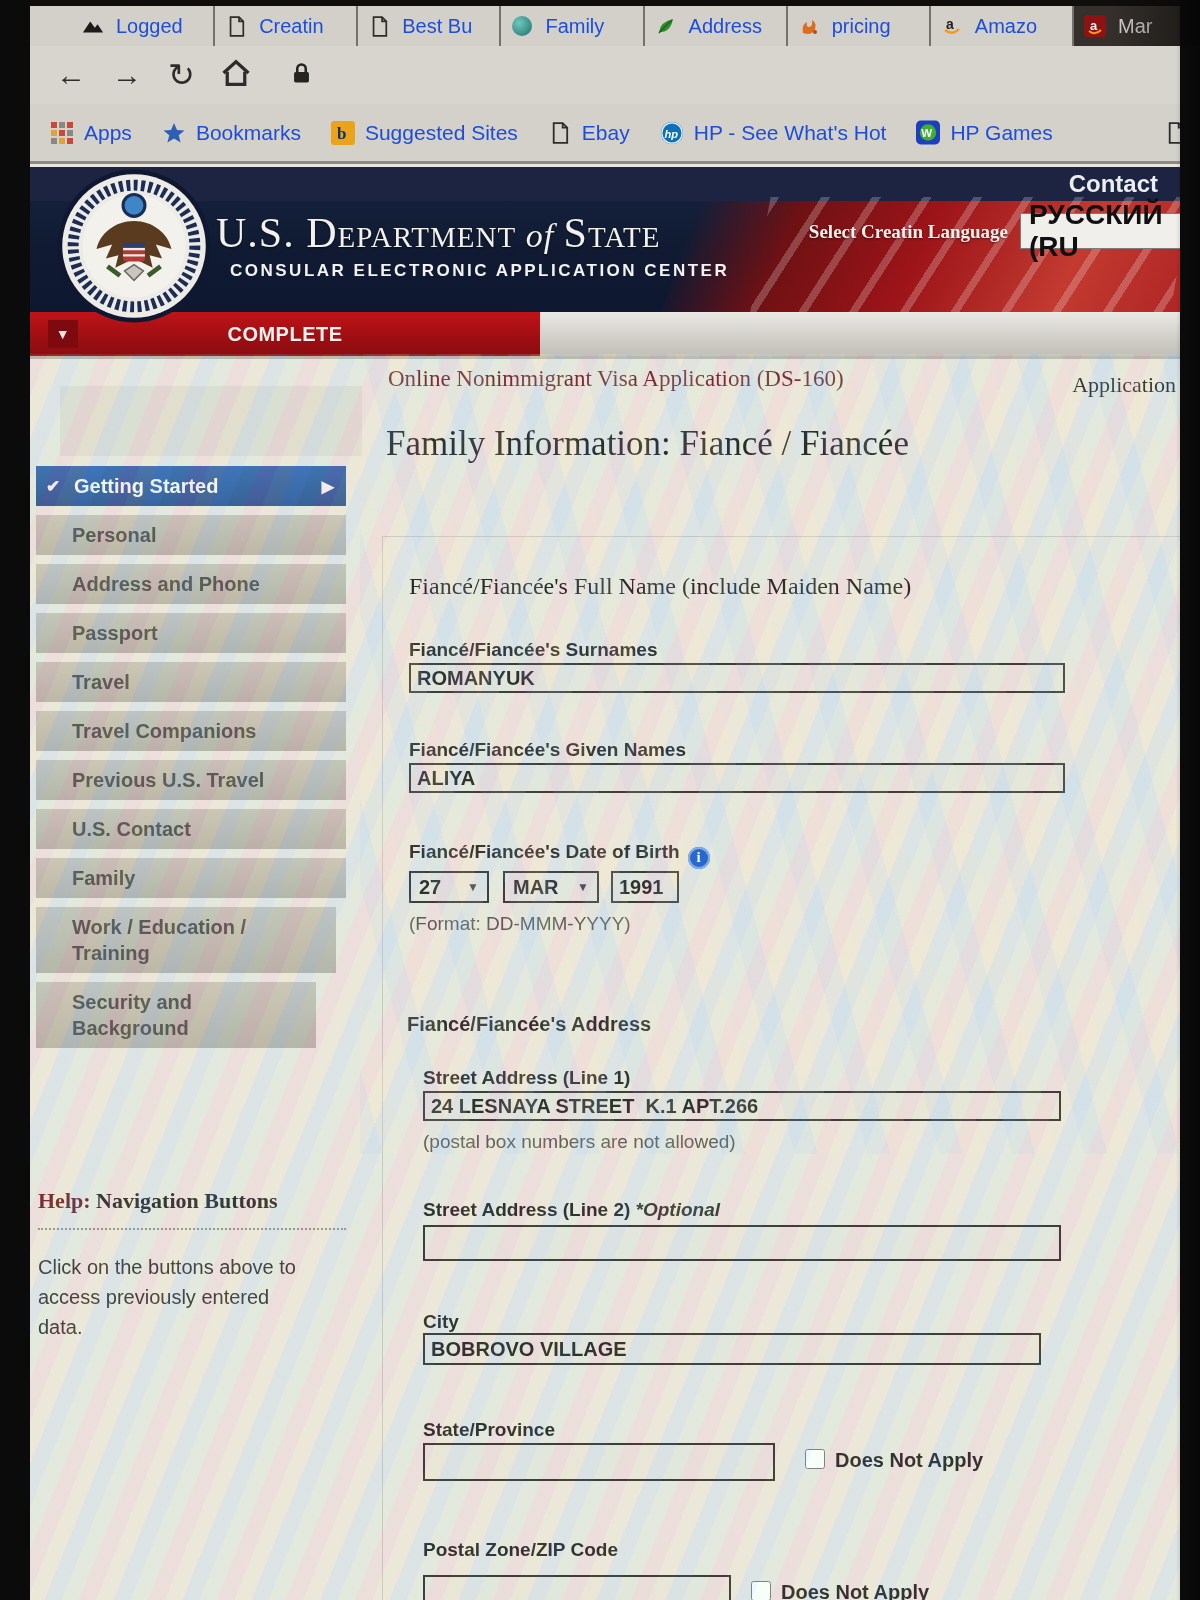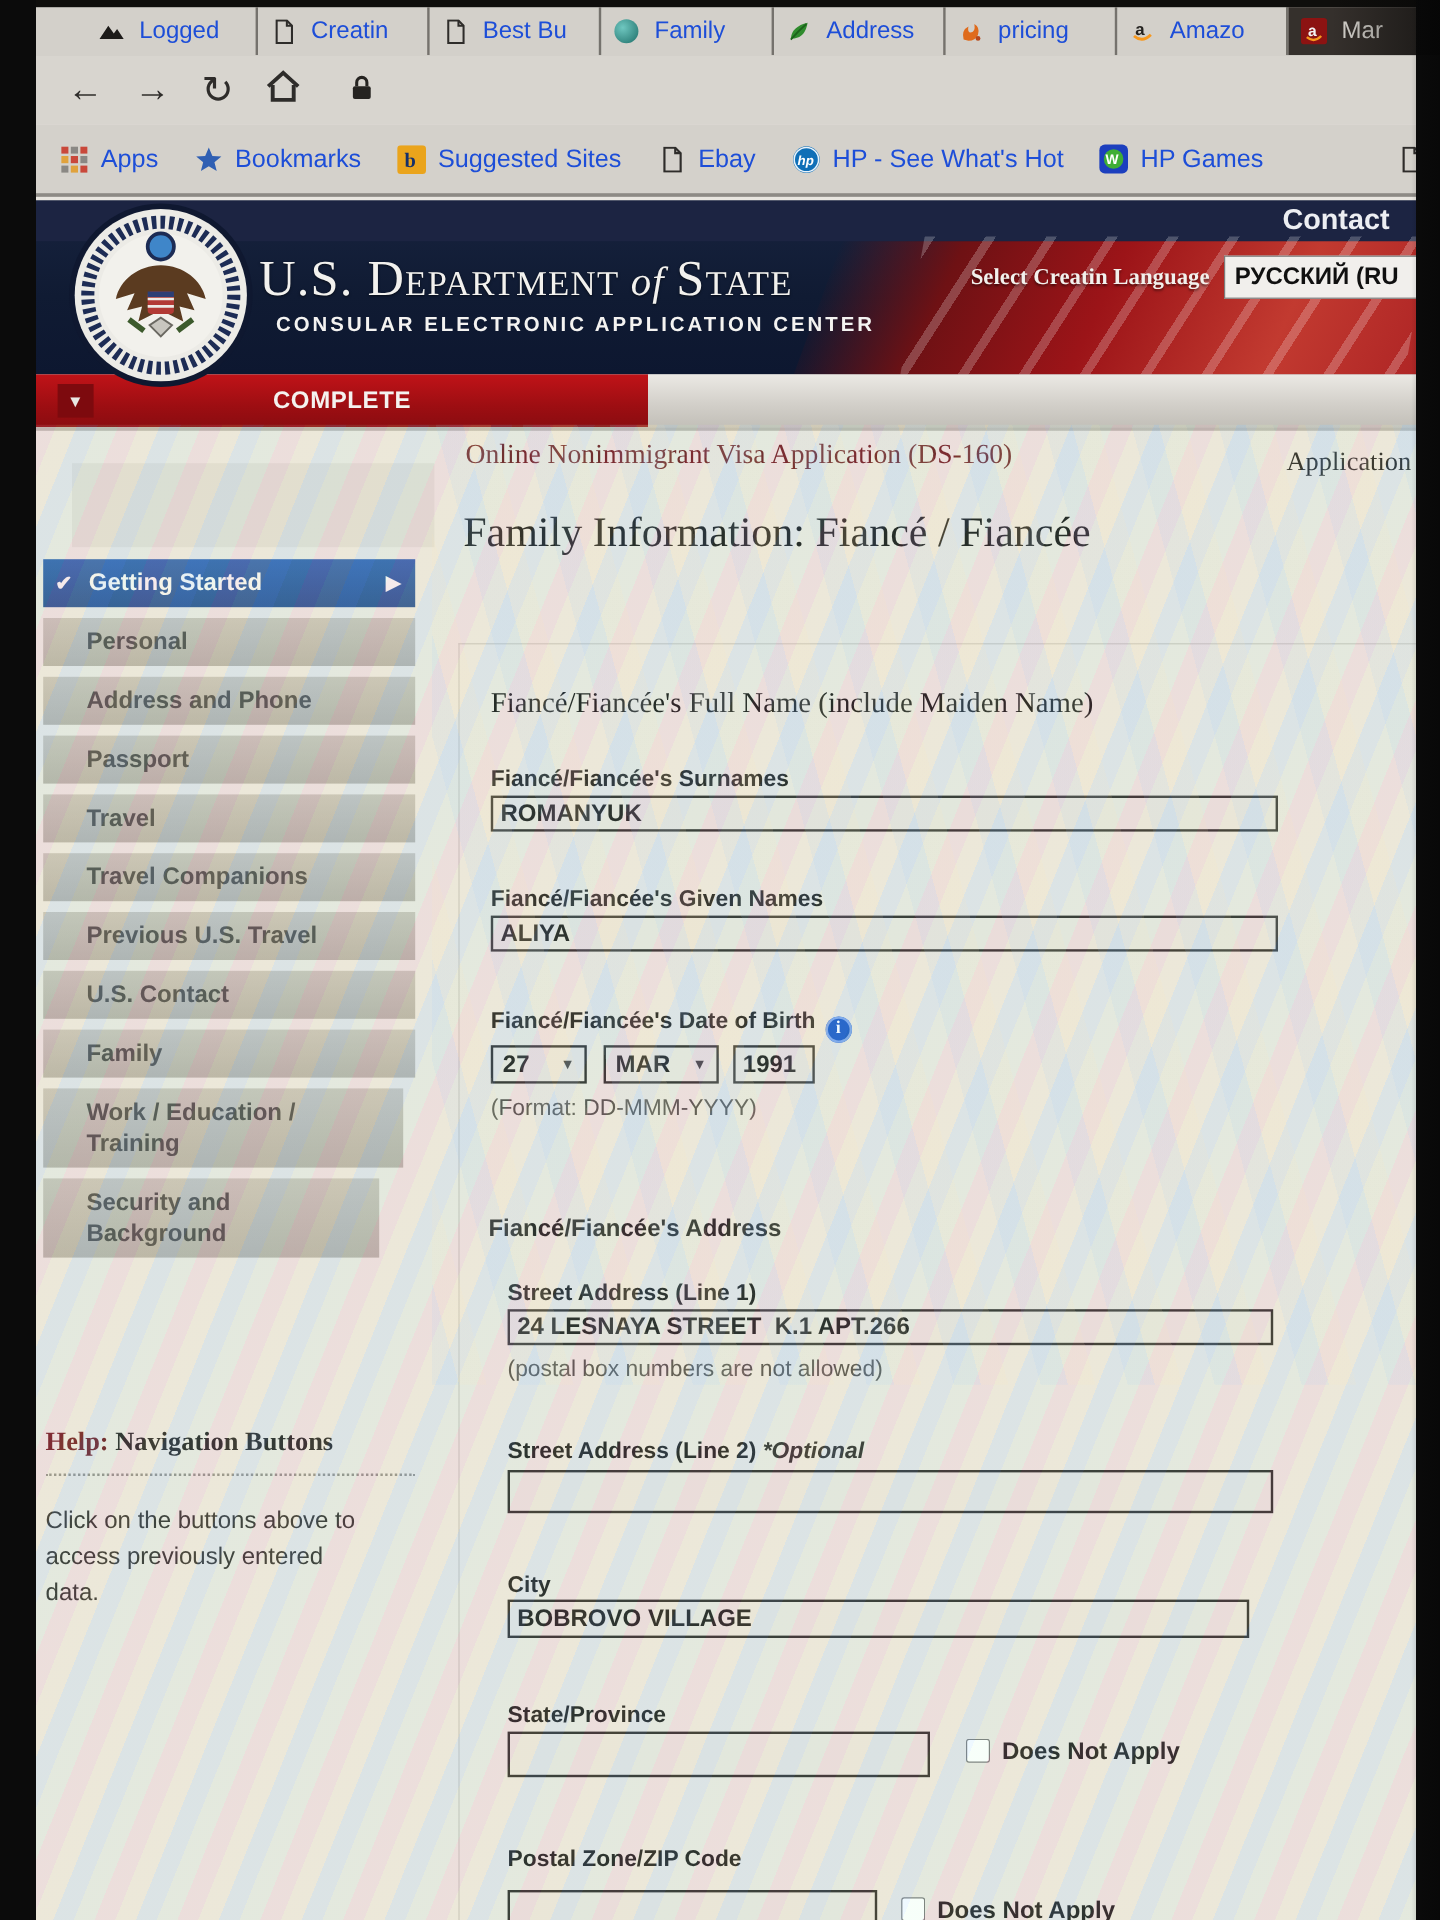--- a/index.html
+++ b/index.html
@@ -43,21 +43,21 @@
   .brand { position:absolute; left:186px; top:42px; color:#f2f1ee; font-family:"Liberation Serif", serif; }
   .brandline { font-size:42px; letter-spacing:1px; text-shadow:0 1px 2px rgba(0,0,0,.6); }
   .sc { font-variant:small-caps; }
   .brandof { font-style:italic; font-size:34px; }
   .brandsub { font-family:"Liberation Sans", sans-serif; font-size:17px; font-weight:bold;
               letter-spacing:2.5px; margin-top:4px; margin-left:14px; color:#f4f3f1; }
   .tooltiplabel { position:absolute; right:172px; top:54px; color:#f2f0ec; font-size:19px; font-weight:bold;
                   font-family:"Liberation Serif", serif; text-shadow:0 1px 2px rgba(0,0,0,.5); }
   .langselect { position:absolute; right:-12px; top:46px; width:172px; height:36px; background:#f1efec;
                 border:1px solid #7b7b7b; display:flex; align-items:center; padding-left:8px;
-                font-size:20px; font-weight:bold; color:#101010; cursor:pointer; }
+                font-size:28px; font-weight:bold; color:#101010; cursor:pointer; }
   .seal { position:absolute; left:26px; top:168px; width:156px; height:156px; z-index:6; }
 
   
   .steptabs { position:absolute; left:0; top:312px; width:100%; height:44px; display:flex; }
   .step-complete { width:510px; background:linear-gradient(180deg,#c01318 0%,#9d0e12 60%,#8a0c10 100%);
                    color:#f4f2ef; font-weight:bold; font-size:20px; letter-spacing:.5px;
                    display:flex; align-items:center; justify-content:center; position:relative; cursor:pointer; }
   .step-marker { position:absolute; left:18px; top:8px; width:30px; height:28px; background:#7d0a0e;
                  display:flex; align-items:center; justify-content:center; color:#e9e7e3; font-size:14px; }
   .step-review { width:476px; background:linear-gradient(180deg,#ebe9e4 0%,#d3d0ca 55%,#c2bfb8 100%);

